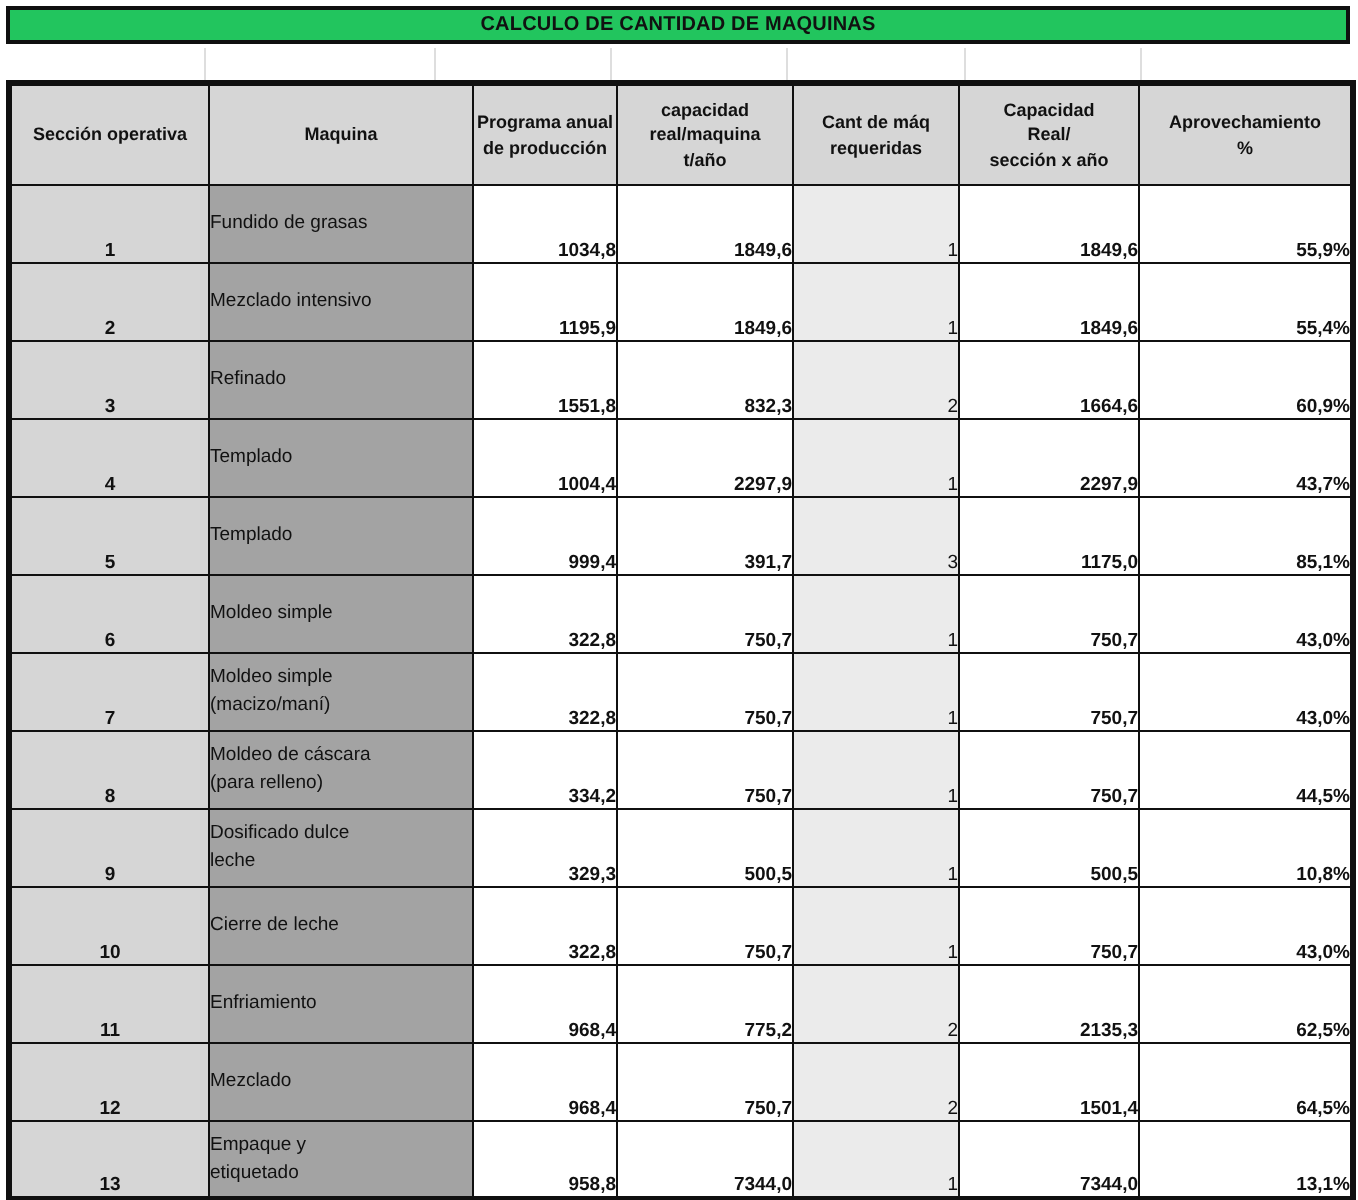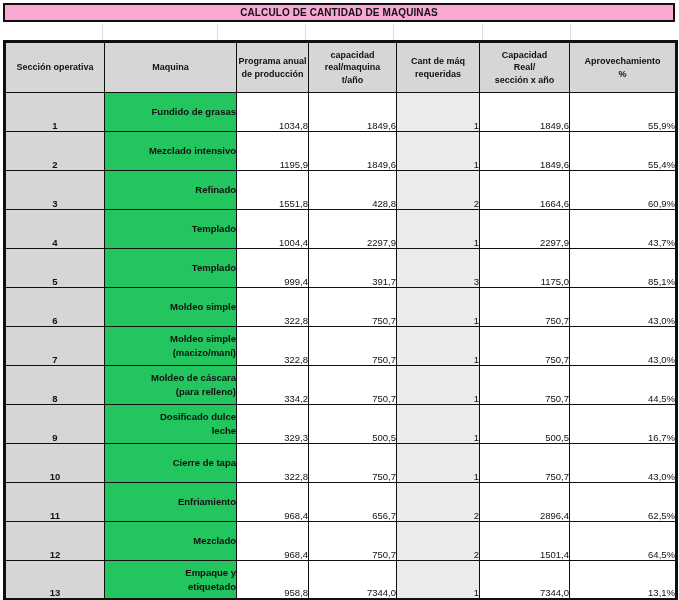--- a/index.html
+++ b/index.html
@@ -18,21 +18,21 @@
     height: 600px;
   }
   
   .title-bar {
     position: absolute;
     left: 3px;
     top: 3px;
     width: 672px;
     height: 19px;
     box-sizing: border-box;
-    background: #f9a8d4;
+    background: #22c55e;
     border: 2px solid #101010;
     display: flex;
     align-items: center;
     justify-content: center;
     font-weight: bold;
     font-size: 10px;
     letter-spacing: 0.1px;
   }
   
   .gap-row {
@@ -78,34 +78,34 @@
   }
   tbody tr { height: 39px; }
   td.c-sec {
     background: #d6d6d6;
     text-align: center;
     vertical-align: bottom;
     padding-bottom: 3px;
     font-weight: bold;
   }
   td.c-maq {
-    background: #22c55e;
-    text-align: right;
+    background: #a3a3a3;
+    text-align: left;
     vertical-align: middle;
     white-space: pre-line;
     line-height: 1.45;
-    font-weight: bold;
+    font-weight: normal;
     padding-bottom: 4px;
   }
   td.c-num, td.c-qty, td.c-pct {
     text-align: right;
     vertical-align: bottom;
     padding: 0 4px 3px 0;
   }
-  td.c-num, td.c-pct { background: #ffffff; }
+  td.c-num, td.c-pct { background: #ffffff; font-weight: bold; }
   td.c-qty { background: #ebebeb; }
 </style>
 </head>
 <body>
 
 <div id="stage">
 
   <div class="title-bar">CALCULO DE CANTIDAD DE MAQUINAS</div>
 
   <div class="gap-row">
@@ -161,21 +161,21 @@
           <td class="c-num">1195,9</td>
           <td class="c-num">1849,6</td>
           <td class="c-qty">1</td>
           <td class="c-num">1849,6</td>
           <td class="c-pct">55,4%</td>
         </tr>
         <tr>
           <td class="c-sec">3</td>
           <td class="c-maq">Refinado</td>
           <td class="c-num">1551,8</td>
-          <td class="c-num">428,8</td>
+          <td class="c-num">832,3</td>
           <td class="c-qty">2</td>
           <td class="c-num">1664,6</td>
           <td class="c-pct">60,9%</td>
         </tr>
         <tr>
           <td class="c-sec">4</td>
           <td class="c-maq">Templado</td>
           <td class="c-num">1004,4</td>
           <td class="c-num">2297,9</td>
           <td class="c-qty">1</td>
@@ -221,38 +221,38 @@
           <td class="c-pct">44,5%</td>
         </tr>
         <tr>
           <td class="c-sec">9</td>
           <td class="c-maq">Dosificado dulce
 leche</td>
           <td class="c-num">329,3</td>
           <td class="c-num">500,5</td>
           <td class="c-qty">1</td>
           <td class="c-num">500,5</td>
-          <td class="c-pct">16,7%</td>
+          <td class="c-pct">10,8%</td>
         </tr>
         <tr>
           <td class="c-sec">10</td>
-          <td class="c-maq">Cierre de tapa</td>
+          <td class="c-maq">Cierre de leche</td>
           <td class="c-num">322,8</td>
           <td class="c-num">750,7</td>
           <td class="c-qty">1</td>
           <td class="c-num">750,7</td>
           <td class="c-pct">43,0%</td>
         </tr>
         <tr>
           <td class="c-sec">11</td>
           <td class="c-maq">Enfriamiento</td>
           <td class="c-num">968,4</td>
-          <td class="c-num">656,7</td>
+          <td class="c-num">775,2</td>
           <td class="c-qty">2</td>
-          <td class="c-num">2896,4</td>
+          <td class="c-num">2135,3</td>
           <td class="c-pct">62,5%</td>
         </tr>
         <tr>
           <td class="c-sec">12</td>
           <td class="c-maq">Mezclado</td>
           <td class="c-num">968,4</td>
           <td class="c-num">750,7</td>
           <td class="c-qty">2</td>
           <td class="c-num">1501,4</td>
           <td class="c-pct">64,5%</td>

